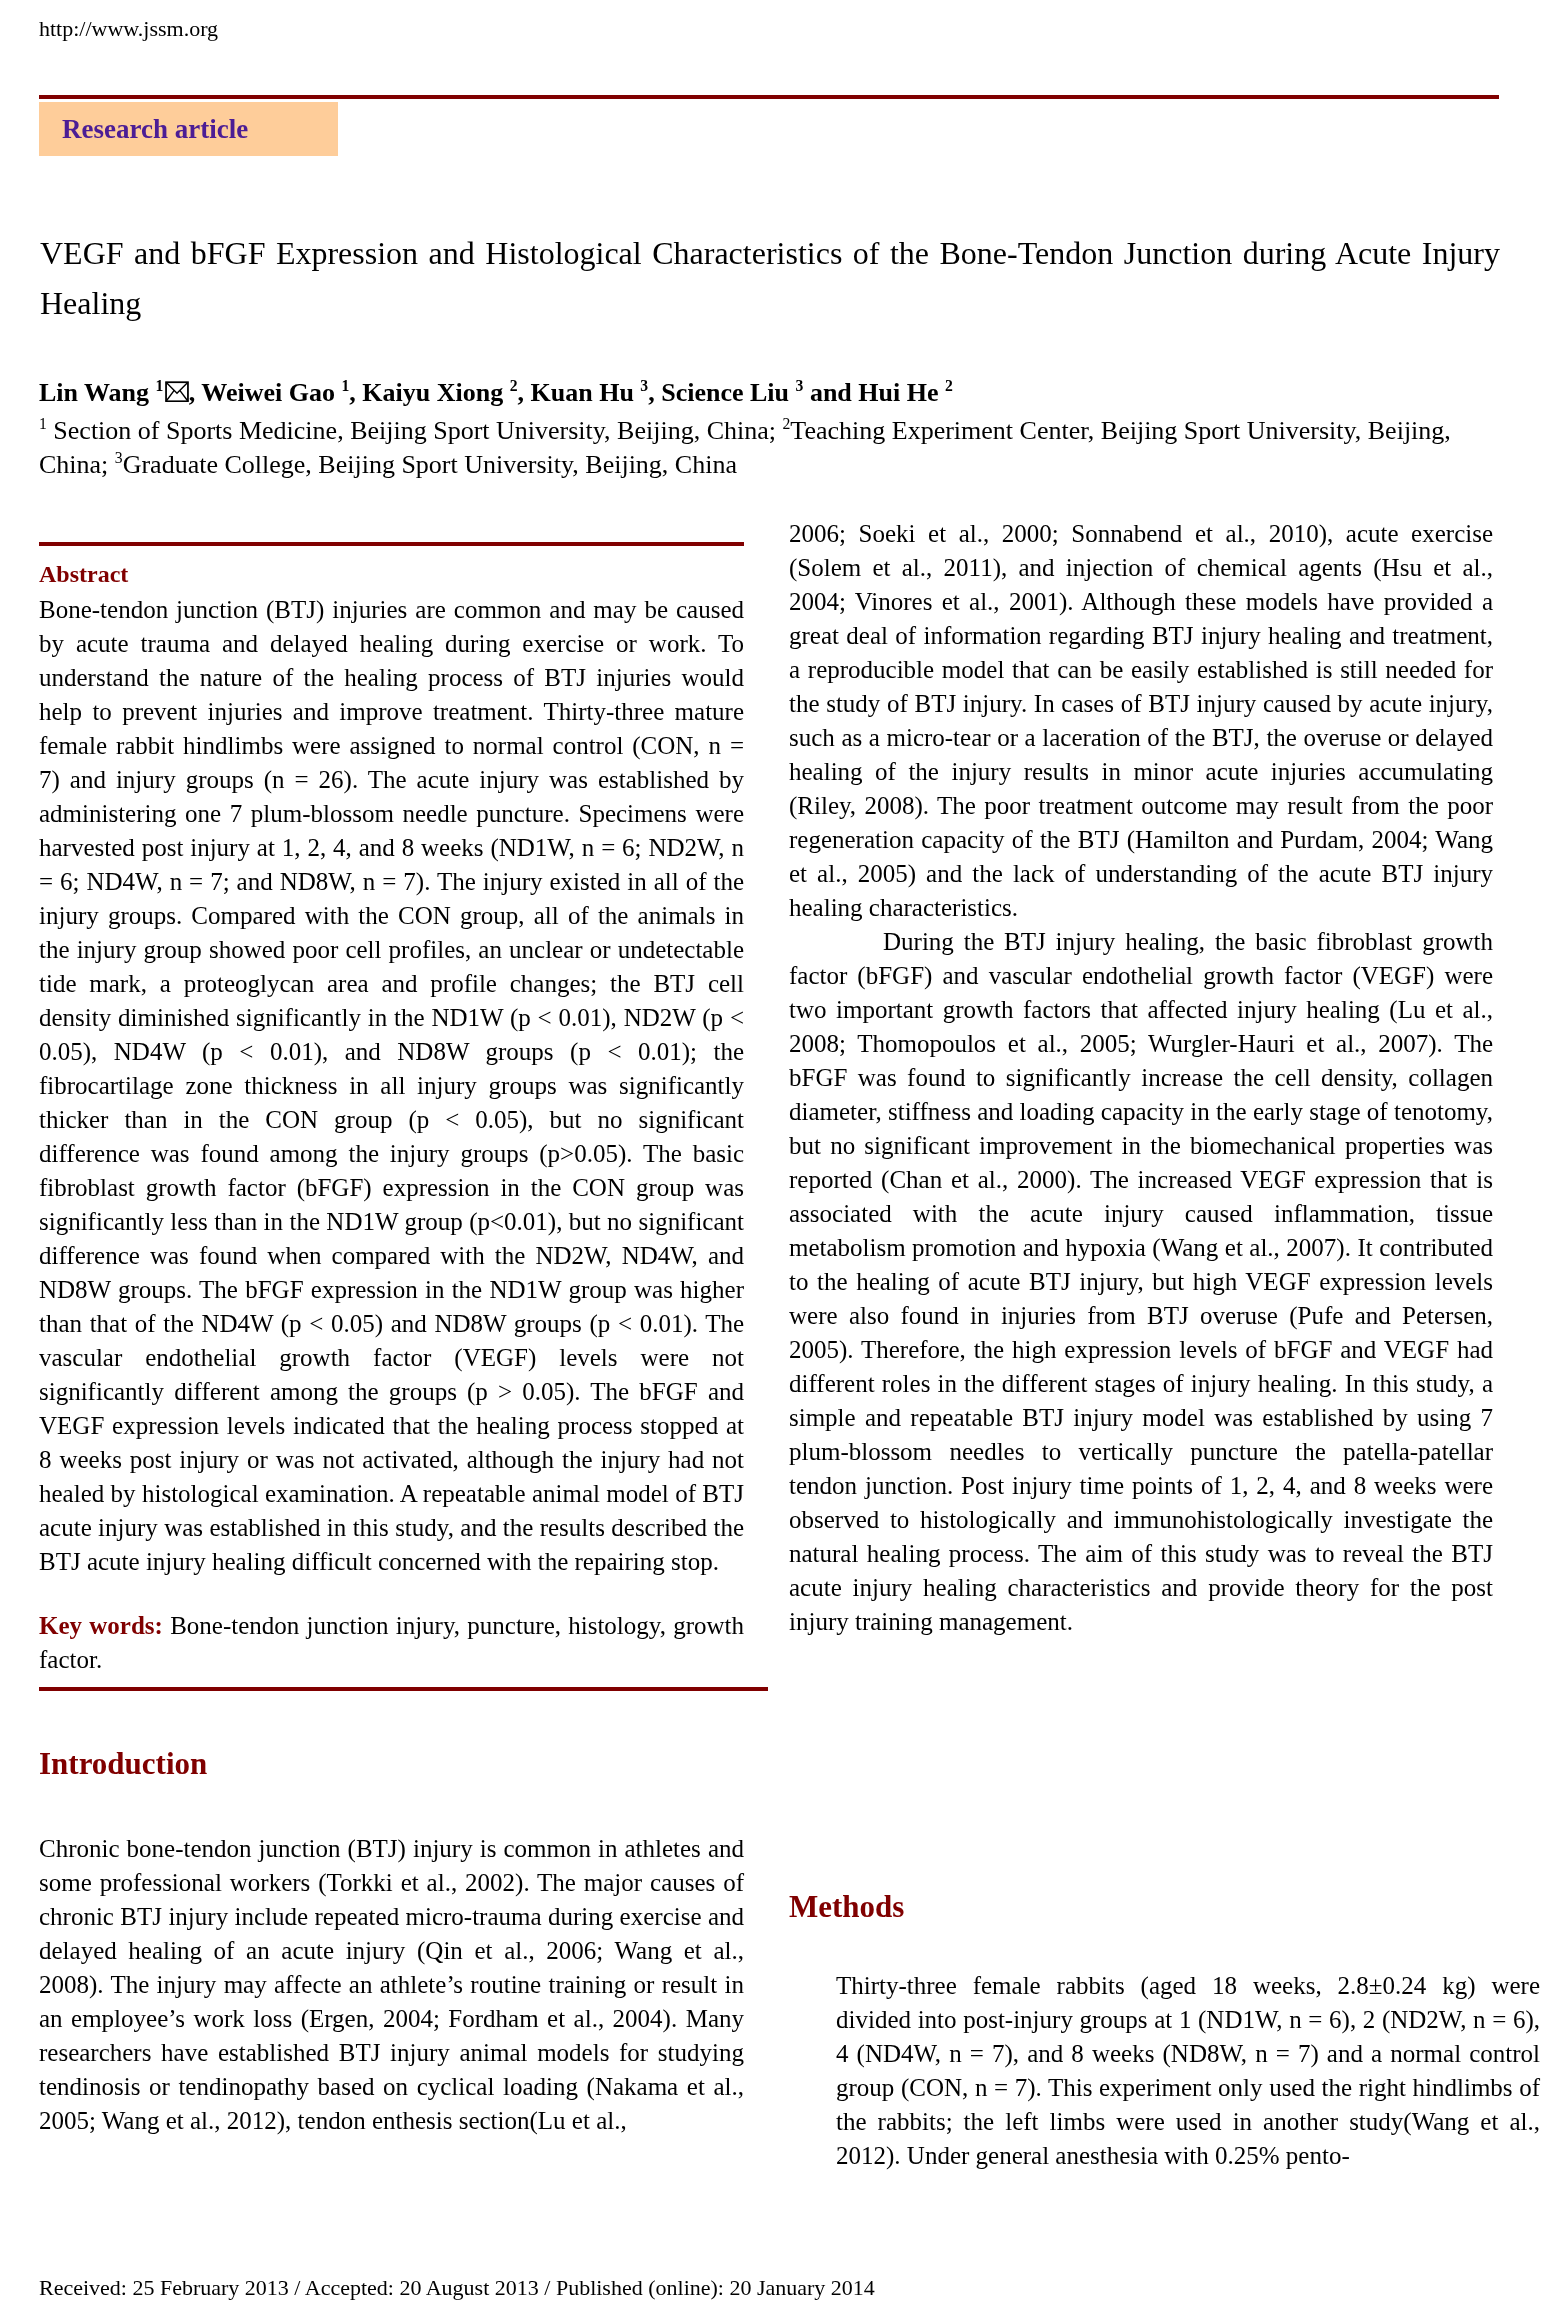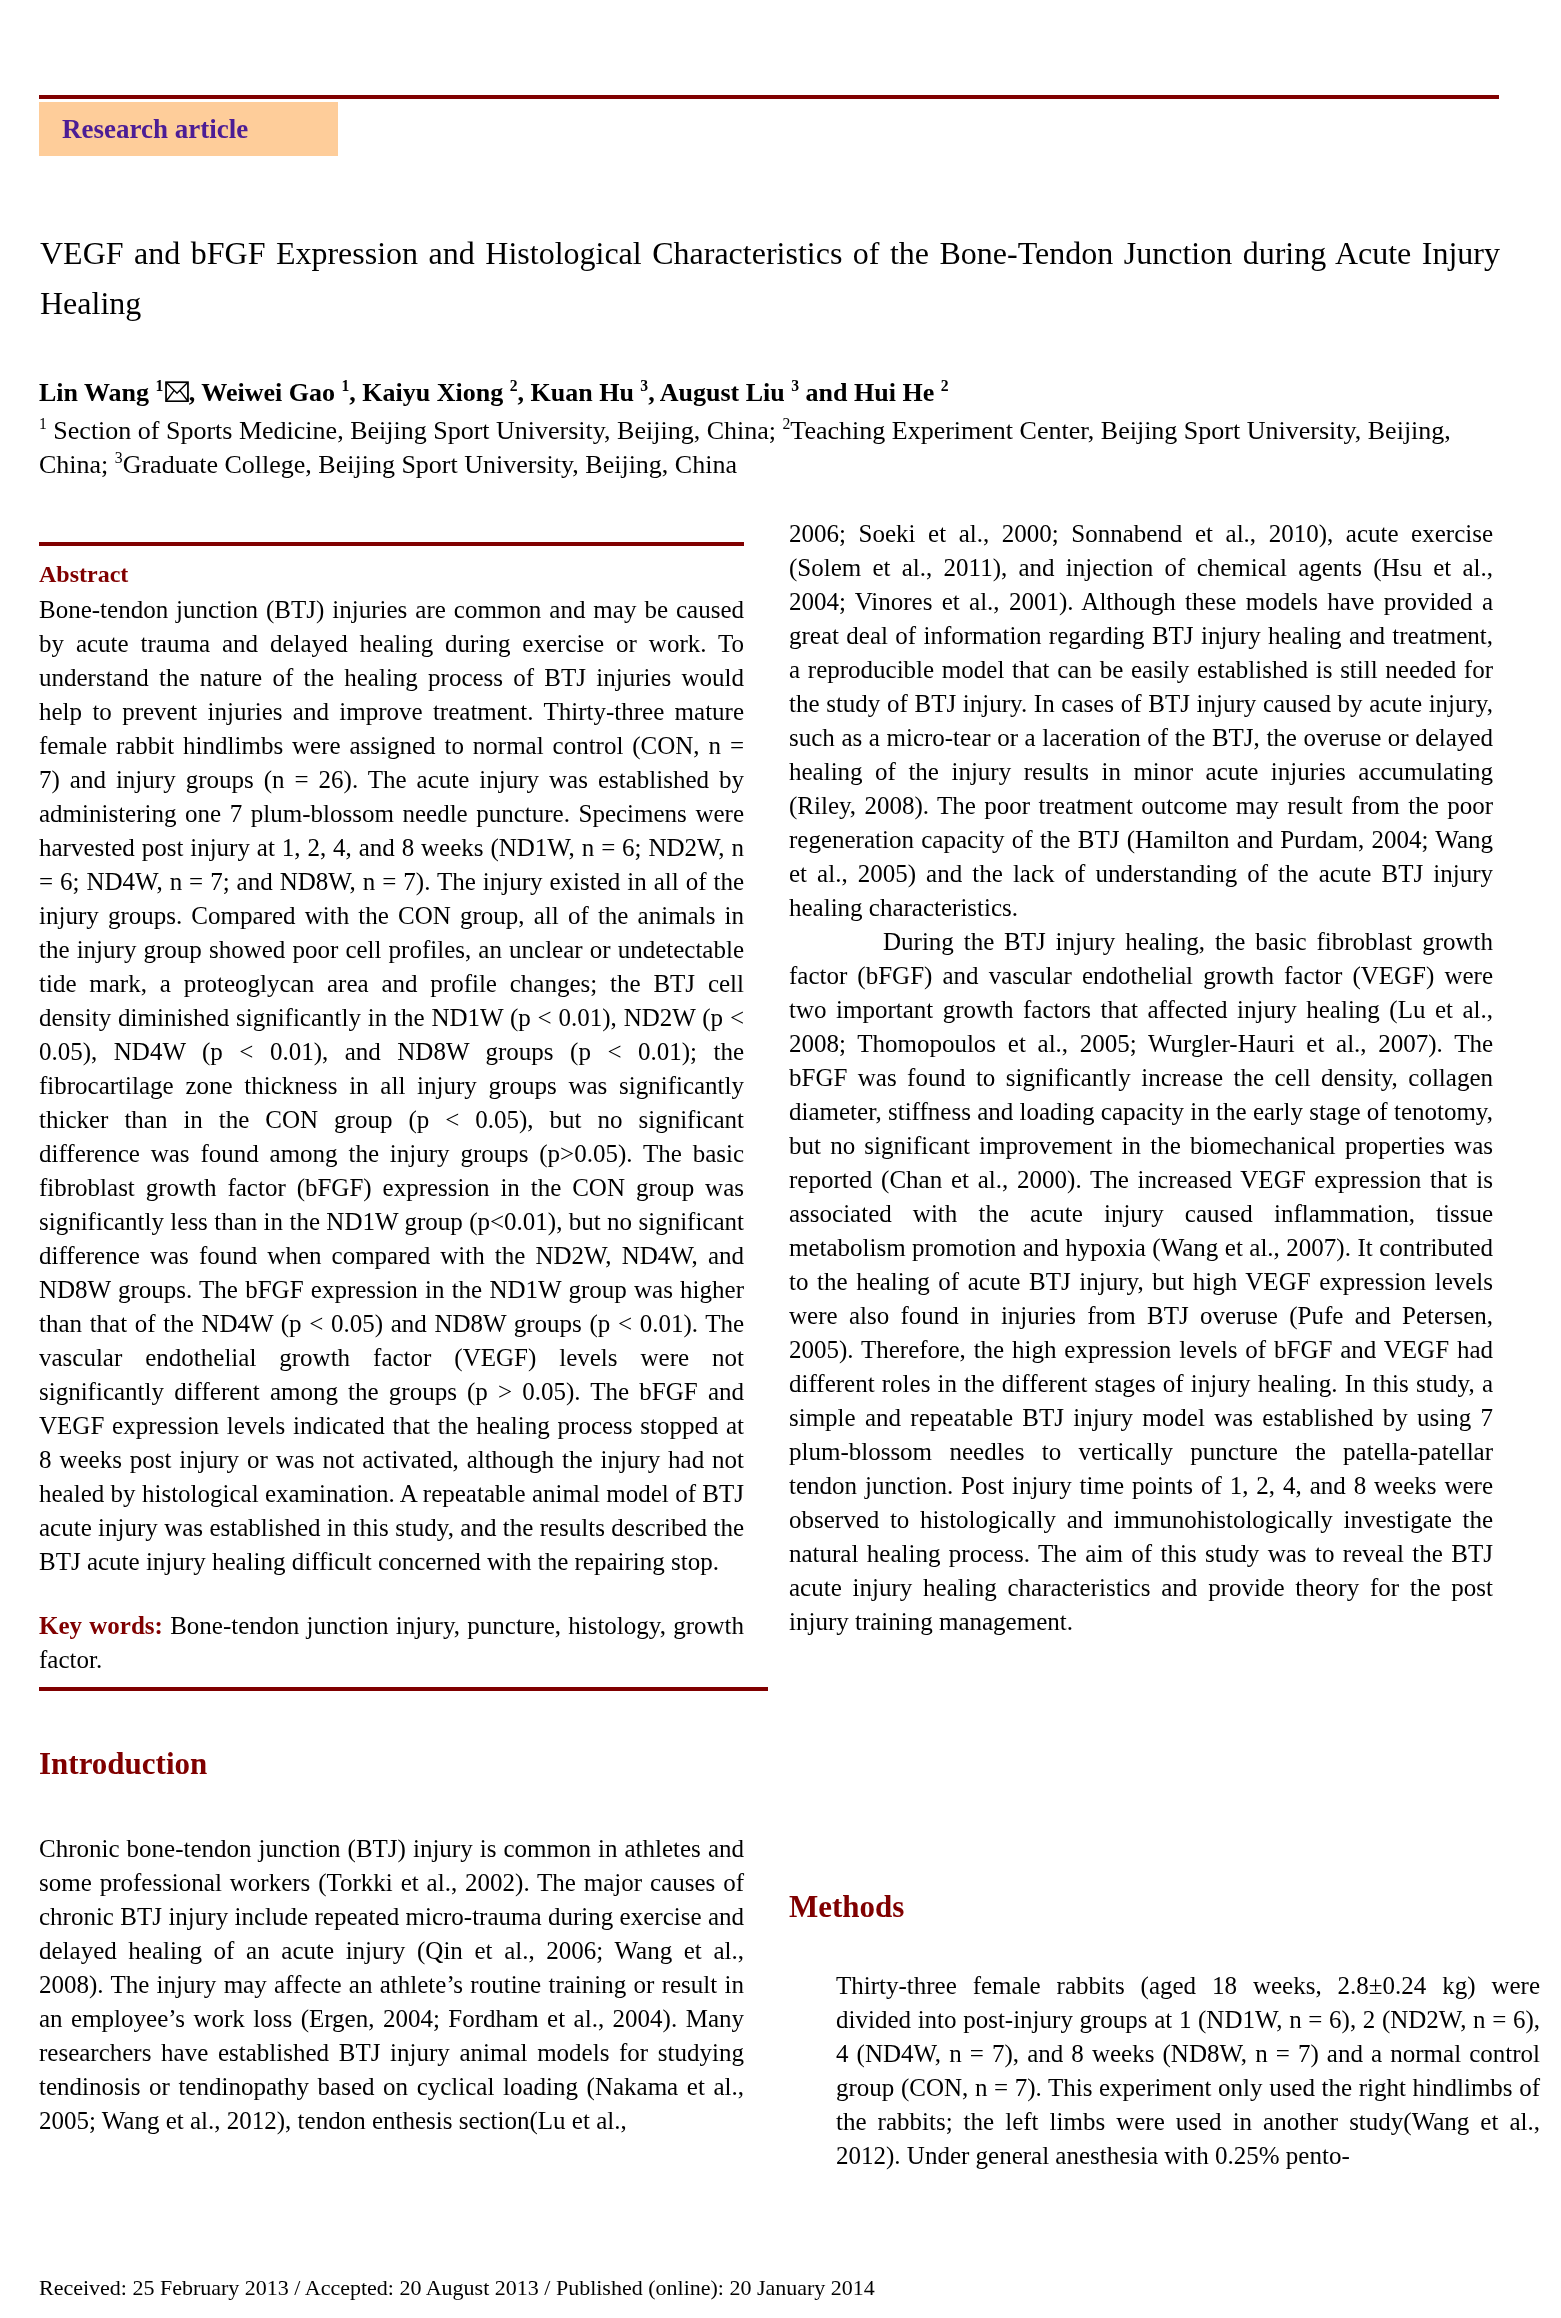--- a/index.html
+++ b/index.html
@@ -25,41 +25,42 @@
   .sec-head { font-size:31px; font-weight:bold; color:#800000; }
   .kw-label { color:#800000; font-weight:bold; }
   .rule-kw { left:39px; top:1687px; width:729px; height:4.3px; background:#800000; }
   .indent { text-indent:94px; }
   .footer { left:39px; top:2273px; font-size:22px; line-height:29px; white-space:nowrap; }
 </style>
 </head>
 <body>
 
 <div class="abs journal">
+  <div>http://www.jssm.org</div>
 </div>
 <div class="abs top-rule"></div>
 <div class="abs badge">
   <span>Research article</span>
 </div>
 
 <div class="abs title">VEGF and bFGF Expression and Histological Characteristics of the Bone-Tendon Junction during Acute Injury Healing</div>
 
 <div class="abs authors">
   <span>Lin Wang</span>
   <sup>1</sup><svg class="mail" viewBox="0 0 34 30">
       <rect x="1.5" y="1.5" width="31" height="27" fill="none" stroke="#000" stroke-width="2.5"></rect>
       <path d="M1.5 1.5 L17 17 L32.5 1.5 M1.5 28.5 L13 13 M32.5 28.5 L21 13" fill="none" stroke="#000" stroke-width="2"></path>
     </svg>,
   <span>Weiwei Gao</span>
   <sup>1</sup>,
   <span>Kaiyu Xiong</span>
   <sup>2</sup>,
   <span>Kuan Hu</span>
   <sup>3</sup>,
-  <span>August Liu</span>
+  <span>Science Liu</span>
   <sup>3</sup> and
   <span>Hui He</span>
   <sup>2</sup>
 </div>
 
 <div class="abs affil">
   <sup>1</sup> <span>Section of Sports Medicine, Beijing Sport University, Beijing, China;</span>
   <sup>2</sup><span>Teaching Experiment Center, Beijing Sport University, Beijing, China;</span>
   <sup>3</sup><span>Graduate College, Beijing Sport University, Beijing, China</span>
 </div>

